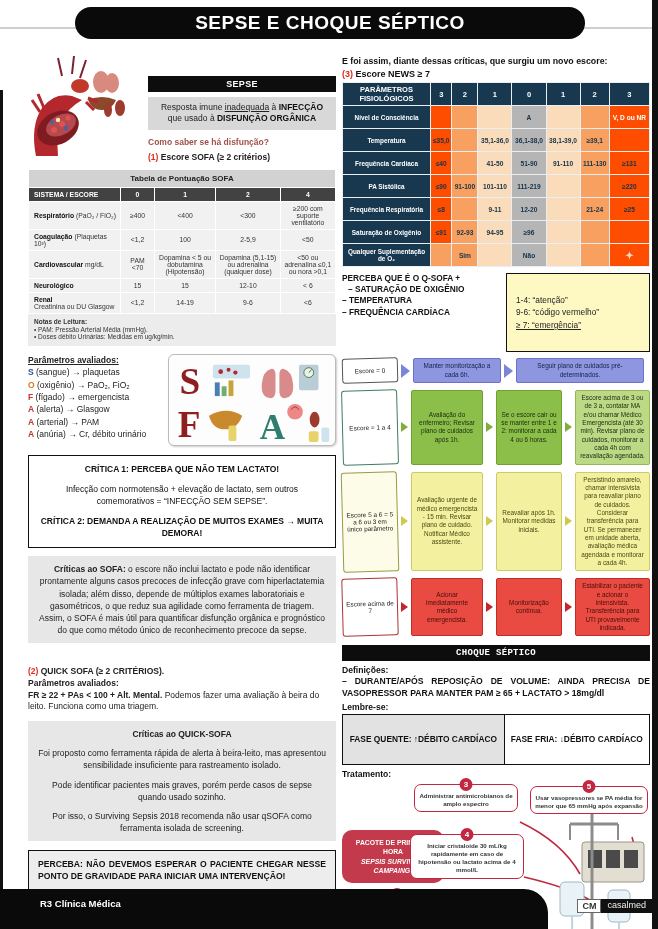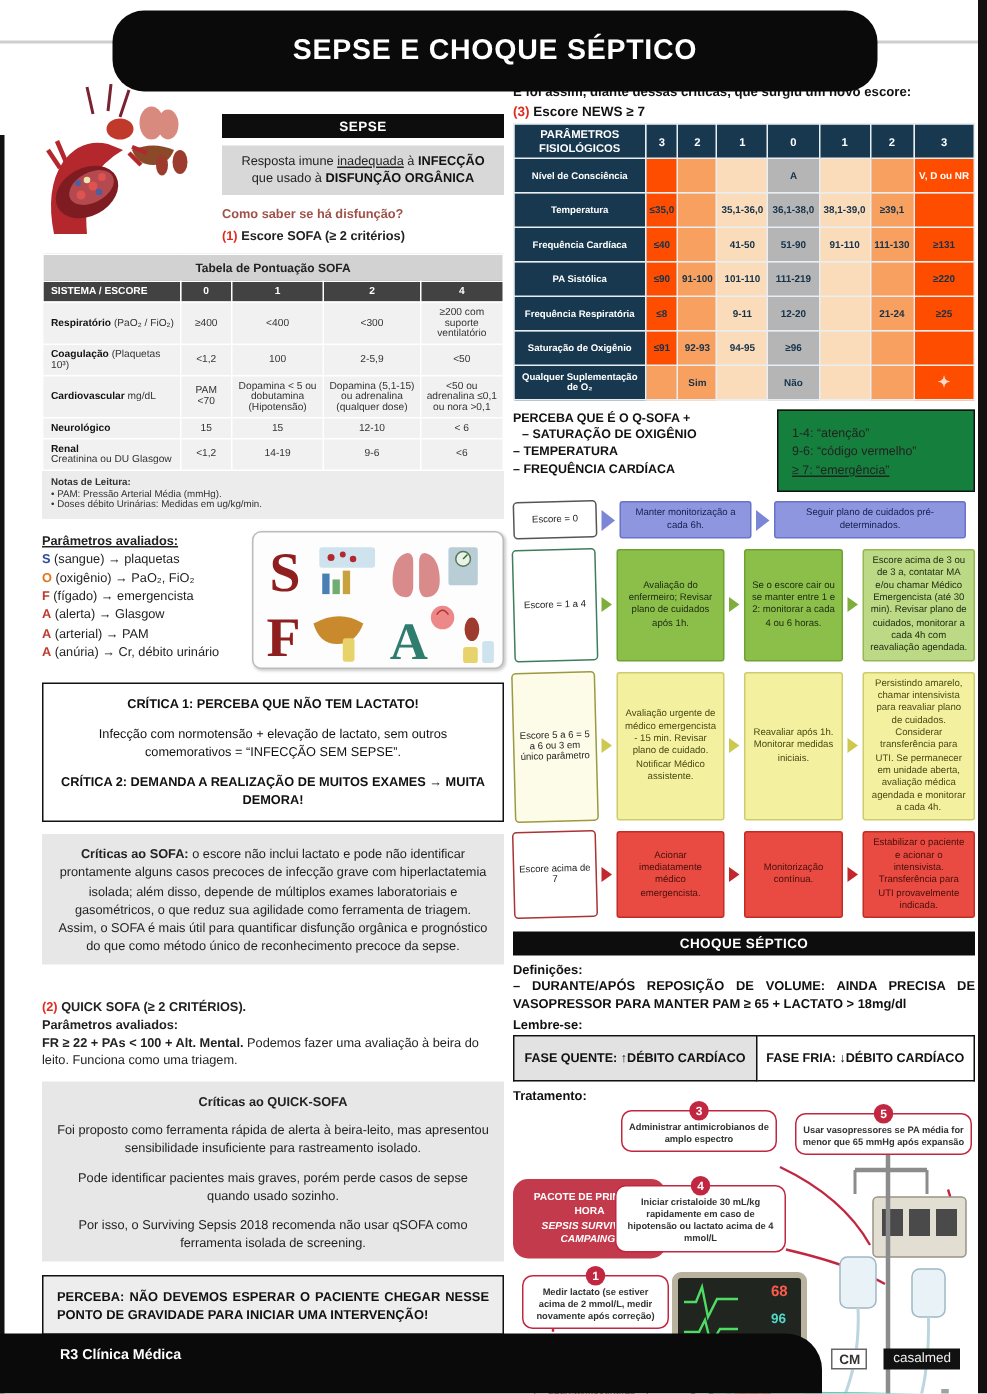--- a/index.html
+++ b/index.html
@@ -6,21 +6,21 @@
   html,body { background:#fff; }
   body { font-family:"Liberation Sans", sans-serif; width:658px; height:929px; position:relative; overflow:hidden; }
   .page { position:absolute; inset:0; background:#fff; }
 
   
   .edge-left  { position:absolute; left:0; top:90px; width:3px; bottom:0; background:#111; }
   .edge-right { position:absolute; right:0; top:0; width:6px; bottom:0; background:#111; }
   .top-line { position:absolute; left:0; right:6px; top:27px; height:2px; background:#cfcfcf; }
 
   
-  .title-pill { position:absolute; left:75px; top:7px; width:510px; height:54px; background:#0a0a0a;
+  .title-pill { position:absolute; left:75px; top:7px; width:510px; height:32px; background:#0a0a0a;
     border-radius:21px; color:#fff; font-weight:bold; font-size:19px; letter-spacing:.5px;
     display:flex; align-items:center; justify-content:center; z-index:5; }
 
   
   .col-left  { position:absolute; left:28px;  top:56px; width:308px; }
   .col-right { position:absolute; left:342px; top:56px; width:308px; }
 
   .black-bar { background:#0d0d0d; color:#fff; font-weight:bold; font-size:9px; text-align:center;
     padding:3px 0; letter-spacing:.3px;margin-top:20px; }
 
@@ -82,22 +82,22 @@
   table.news { width:100%; border-collapse:collapse; font-size:6.6px; font-weight:bold; color:#14324a; }
   table.news td { border:1.5px solid #e8eef2; text-align:center; padding:2px 1px; height:23px; }
   table.news td.ph { background:#17384f; color:#fff; font-size:6.4px; padding:2px 2px; width:88px; }
   table.news .hrow td { background:#17384f; color:#fff; height:18px; font-size:7.5px; }
   td.s3 { background:#ff4d00; } td.s2 { background:#f8a05f; } td.s1 { background:#fbdcba; } td.s0 { background:#b5b5b5; }
   td.wt { color:#fff; }
   td.star { color:#ffd9c9; font-size:10px; }
 
   .qsofa-row { display:flex; margin-top:6px; gap:8px; }
   .qsofa-left { font-size:8.3px; font-weight:bold; line-height:1.35; color:#111; flex:1; }
-  .legend-box { border:1.6px solid #111; background:#15803d; font-size:8.3px; line-height:1.5;
-    padding:8px 9px; width:132px; flex:none; color:#222; }
+  .legend-box { border:1.6px solid #111; background:#fef9c3; font-size:8.3px; line-height:1.5;
+    padding:20px 9px; width:144px; flex:none; color:#222; }
 
   
   .flow { margin-top:6px; display:flex; flex-direction:column; gap:7px; }
   .flow-row { display:flex; align-items:stretch; gap:3px; }
   .flow-start { flex:none; width:56px; border:1.4px solid #555; border-radius:3px; background:#fff;
     font-size:6.4px; display:flex; align-items:center; justify-content:center; text-align:center;
     padding:2px; transform:rotate(-1.5deg); color:#222; }
   .fs-green { border-color:#3e7d5e; } .fs-yellow { border-color:#9a9a40; background:#fdfce8; }
   .fs-red { border-color:#a33; }
   .flow-box { font-size:6.4px; line-height:1.3; display:flex; align-items:center; justify-content:center;
@@ -109,45 +109,45 @@
   .b-red { background:#e94a41; border:1px solid #c12d26; color:#47100c; }
   .arr { flex:none; align-self:center; width:0; height:0; border-top:5px solid transparent; border-bottom:5px solid transparent; }
   .arr-blue { border-left:9px solid #7b86d6; border-top-width:7px; border-bottom-width:7px; }
   .arr-green { border-left:7px solid #7fae3d; }
   .arr-yellow { border-left:7px solid #cdc94e; }
   .arr-red { border-left:7px solid #c1272d; }
   .w-a { flex:none; width:88px; } .w-b { flex:none; width:128px; }
   .w-1 { flex:none; width:72px; } .w-2 { flex:none; width:66px; } .w-3 { flex:1; }
 
   
-  .choque-bar { margin-top:9px; }
+  .choque-bar { margin-top:9px;font-family:Liberation Mono, monospace; }
   .defs { font-size:8.6px; margin-top:4px; color:#111; }
   .defs .lbl { font-weight:bold; }
   .defs .dtext { font-weight:bold; text-align:justify; line-height:1.35; margin:1px 0 3px 0; }
   table.fase { width:100%; border-collapse:collapse; margin:2px 0 4px 0; font-size:8.4px; font-weight:bold; color:#111; }
-  table.fase td { border:1.6px solid #111; text-align:center; padding:9px 2px; line-height:1.3; }
+  table.fase td { border:1.6px solid #111; text-align:center; padding:19px 2px; line-height:1.3; }
   table.fase td.q { background:#e2e2e2; }
 
   
   .treatment { position:relative; width:308px; height:248px; margin-top:3px; }
   .treat-svg { position:absolute; inset:0; }
   .callout { position:absolute; background:#fff; border:1.4px solid #c22742; border-radius:7px;
     font-size:6.2px; font-weight:bold; color:#333; text-align:center; padding:7px 4px 3px 4px; line-height:1.3; }
   .badge { position:absolute; top:-7px; left:50%; transform:translateX(-50%); width:13px; height:13px;
     border-radius:50%; background:#c22742; color:#fff; font-size:8px; font-weight:bold;
     display:flex; align-items:center; justify-content:center; }
   .pacote { position:absolute; background:#c23a4b; border-radius:10px; color:#fff; font-size:6.8px;
     font-weight:bold; text-align:center; padding:8px 6px; line-height:1.35; }
   .pacote .it { font-style:italic; }
 
   
   .footer-bar { position:absolute; left:0; bottom:0; width:548px; height:40px; background:#0a0a0a;
     border-top-right-radius:24px; z-index:6; }
   .footer-bar .brand { position:absolute; left:40px; top:9px; color:#fff; font-weight:bold; font-size:9.5px; }
-  .cm-logo { position:absolute; right:18px; bottom:16px; z-index:7; display:flex; align-items:stretch; font-size:9px;gap:11px; }
+  .cm-logo { position:absolute; right:6px; bottom:16px; z-index:7; display:flex; align-items:stretch; font-size:9px; }
   .cm-box { border:1.2px solid #666; color:#333; background:#fff; padding:1px 4px; font-weight:bold; }
   .cm-name { background:#111; color:#eee; padding:1px 6px; }
 </style>
 </head>
 <body>
 
 <div class="page">
   <div class="top-line"></div>
   <div class="edge-left"></div>
   <div class="edge-right"></div>

